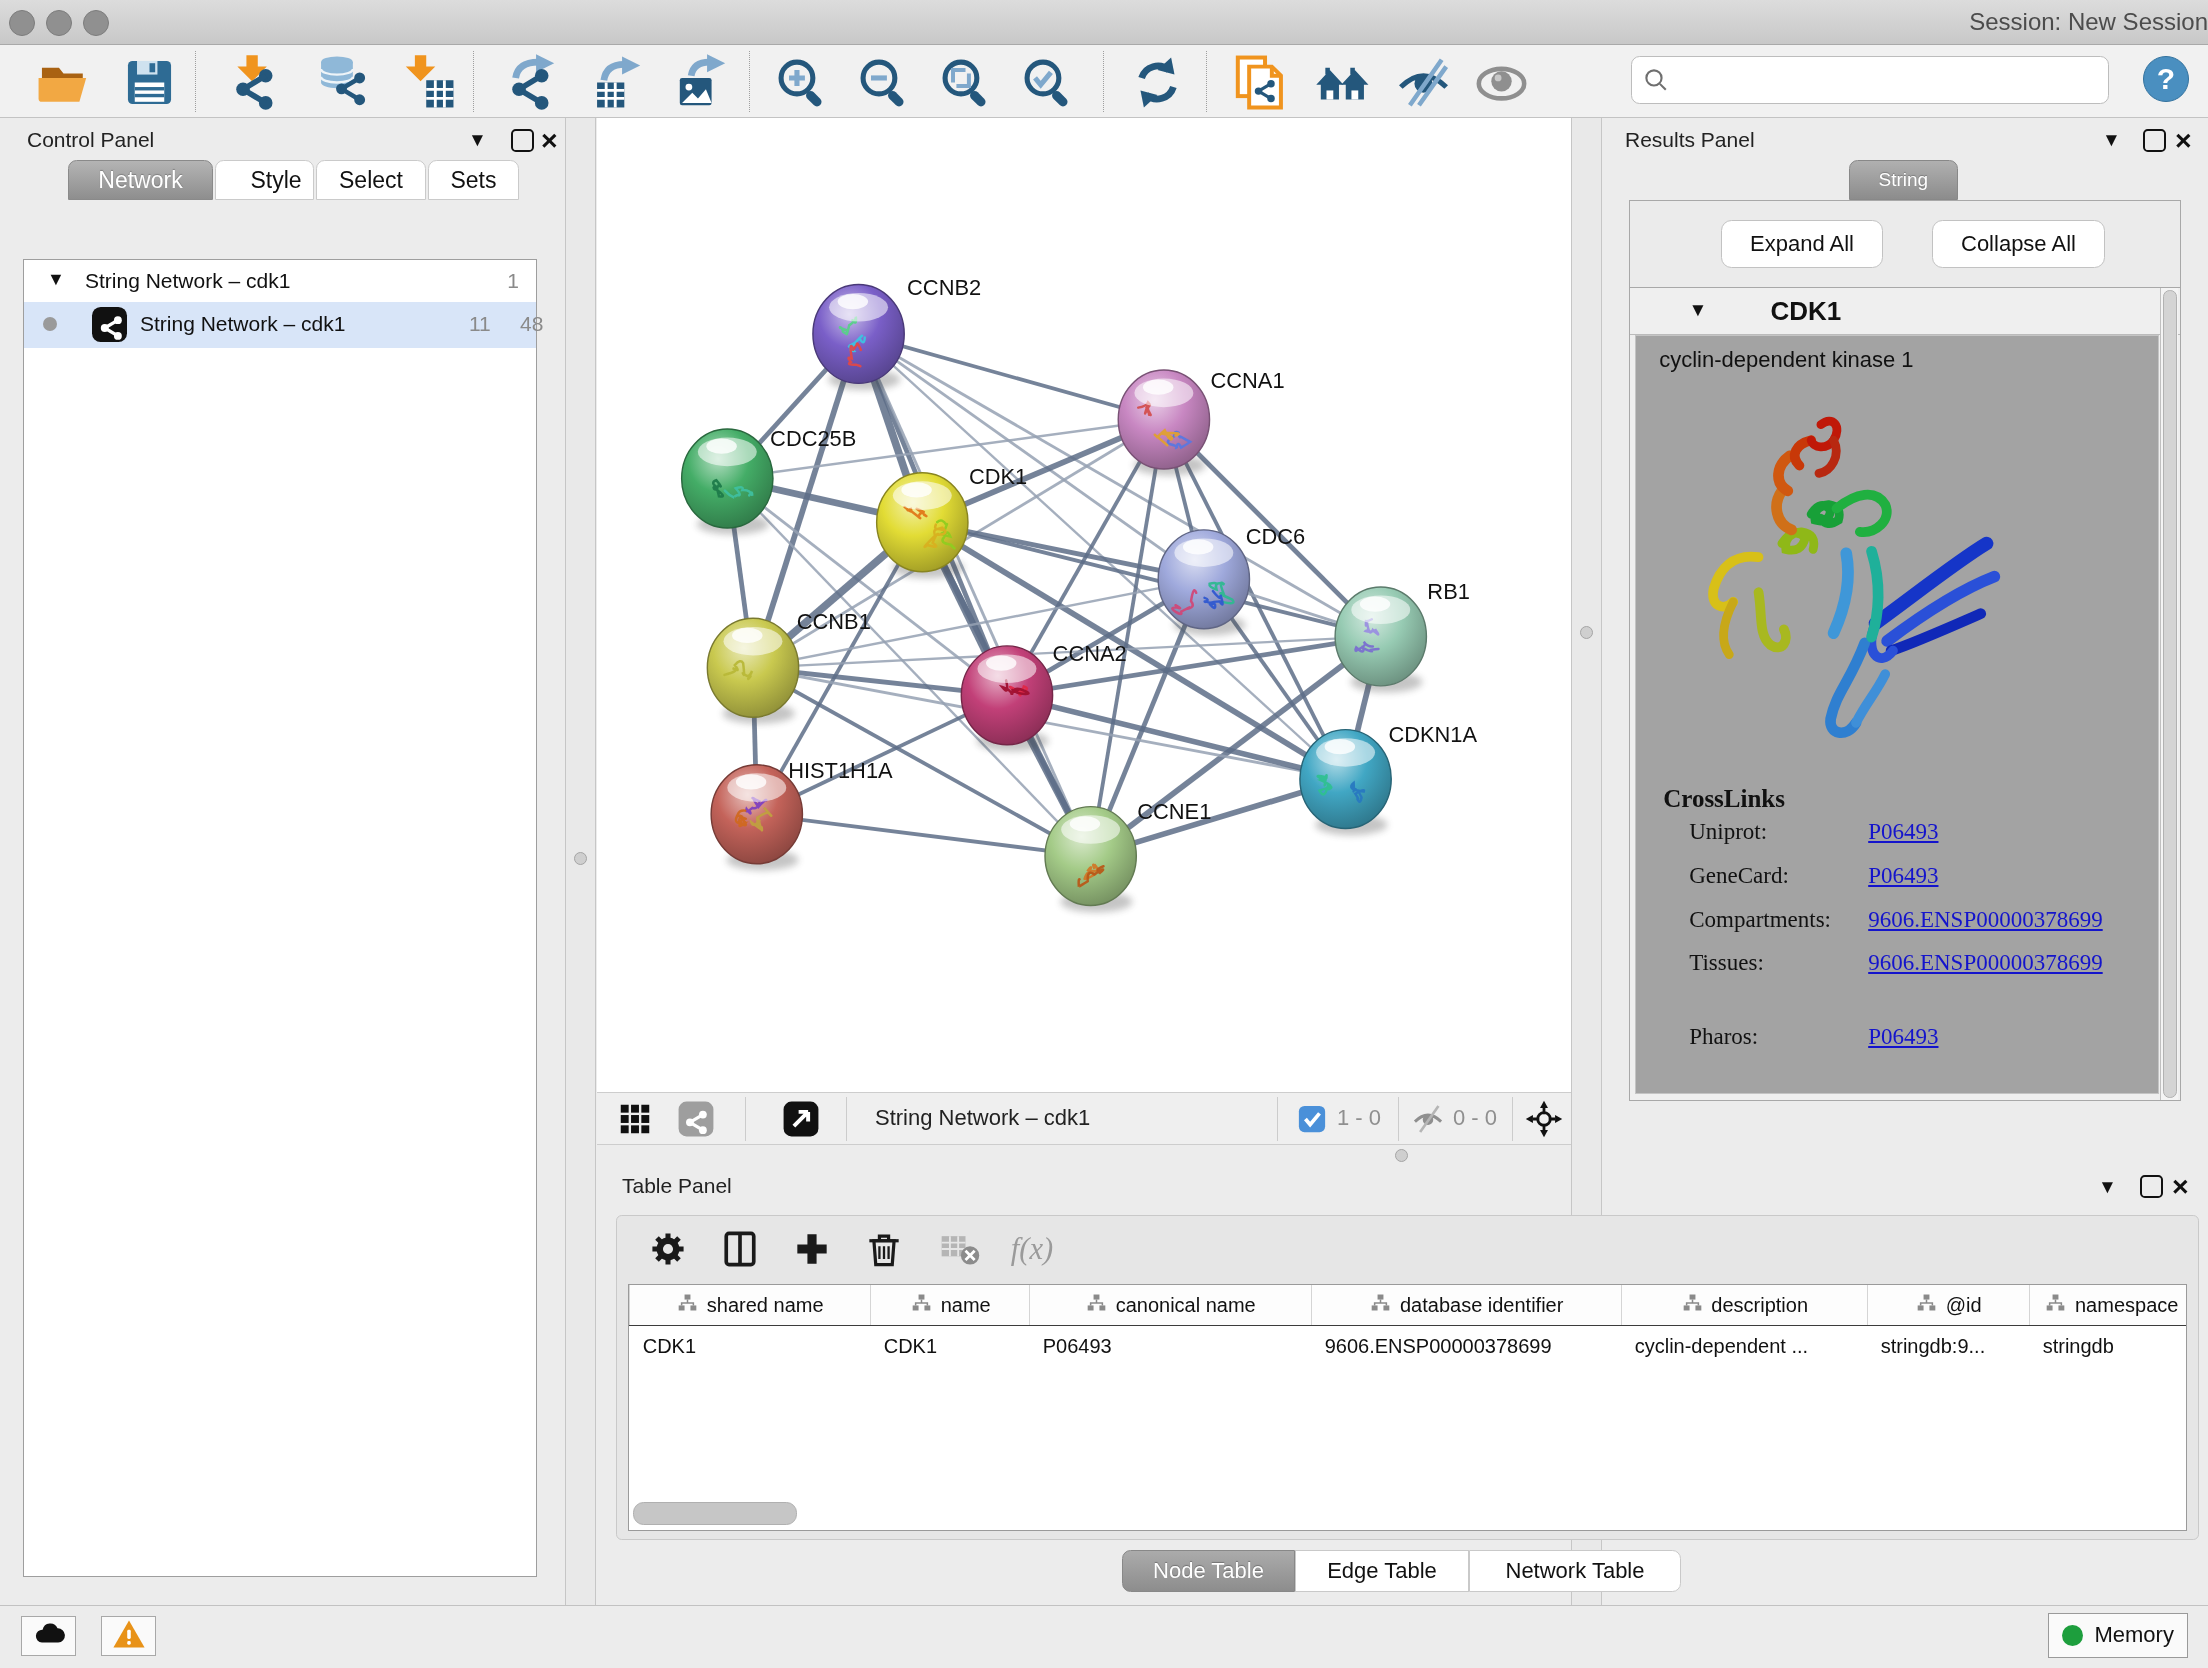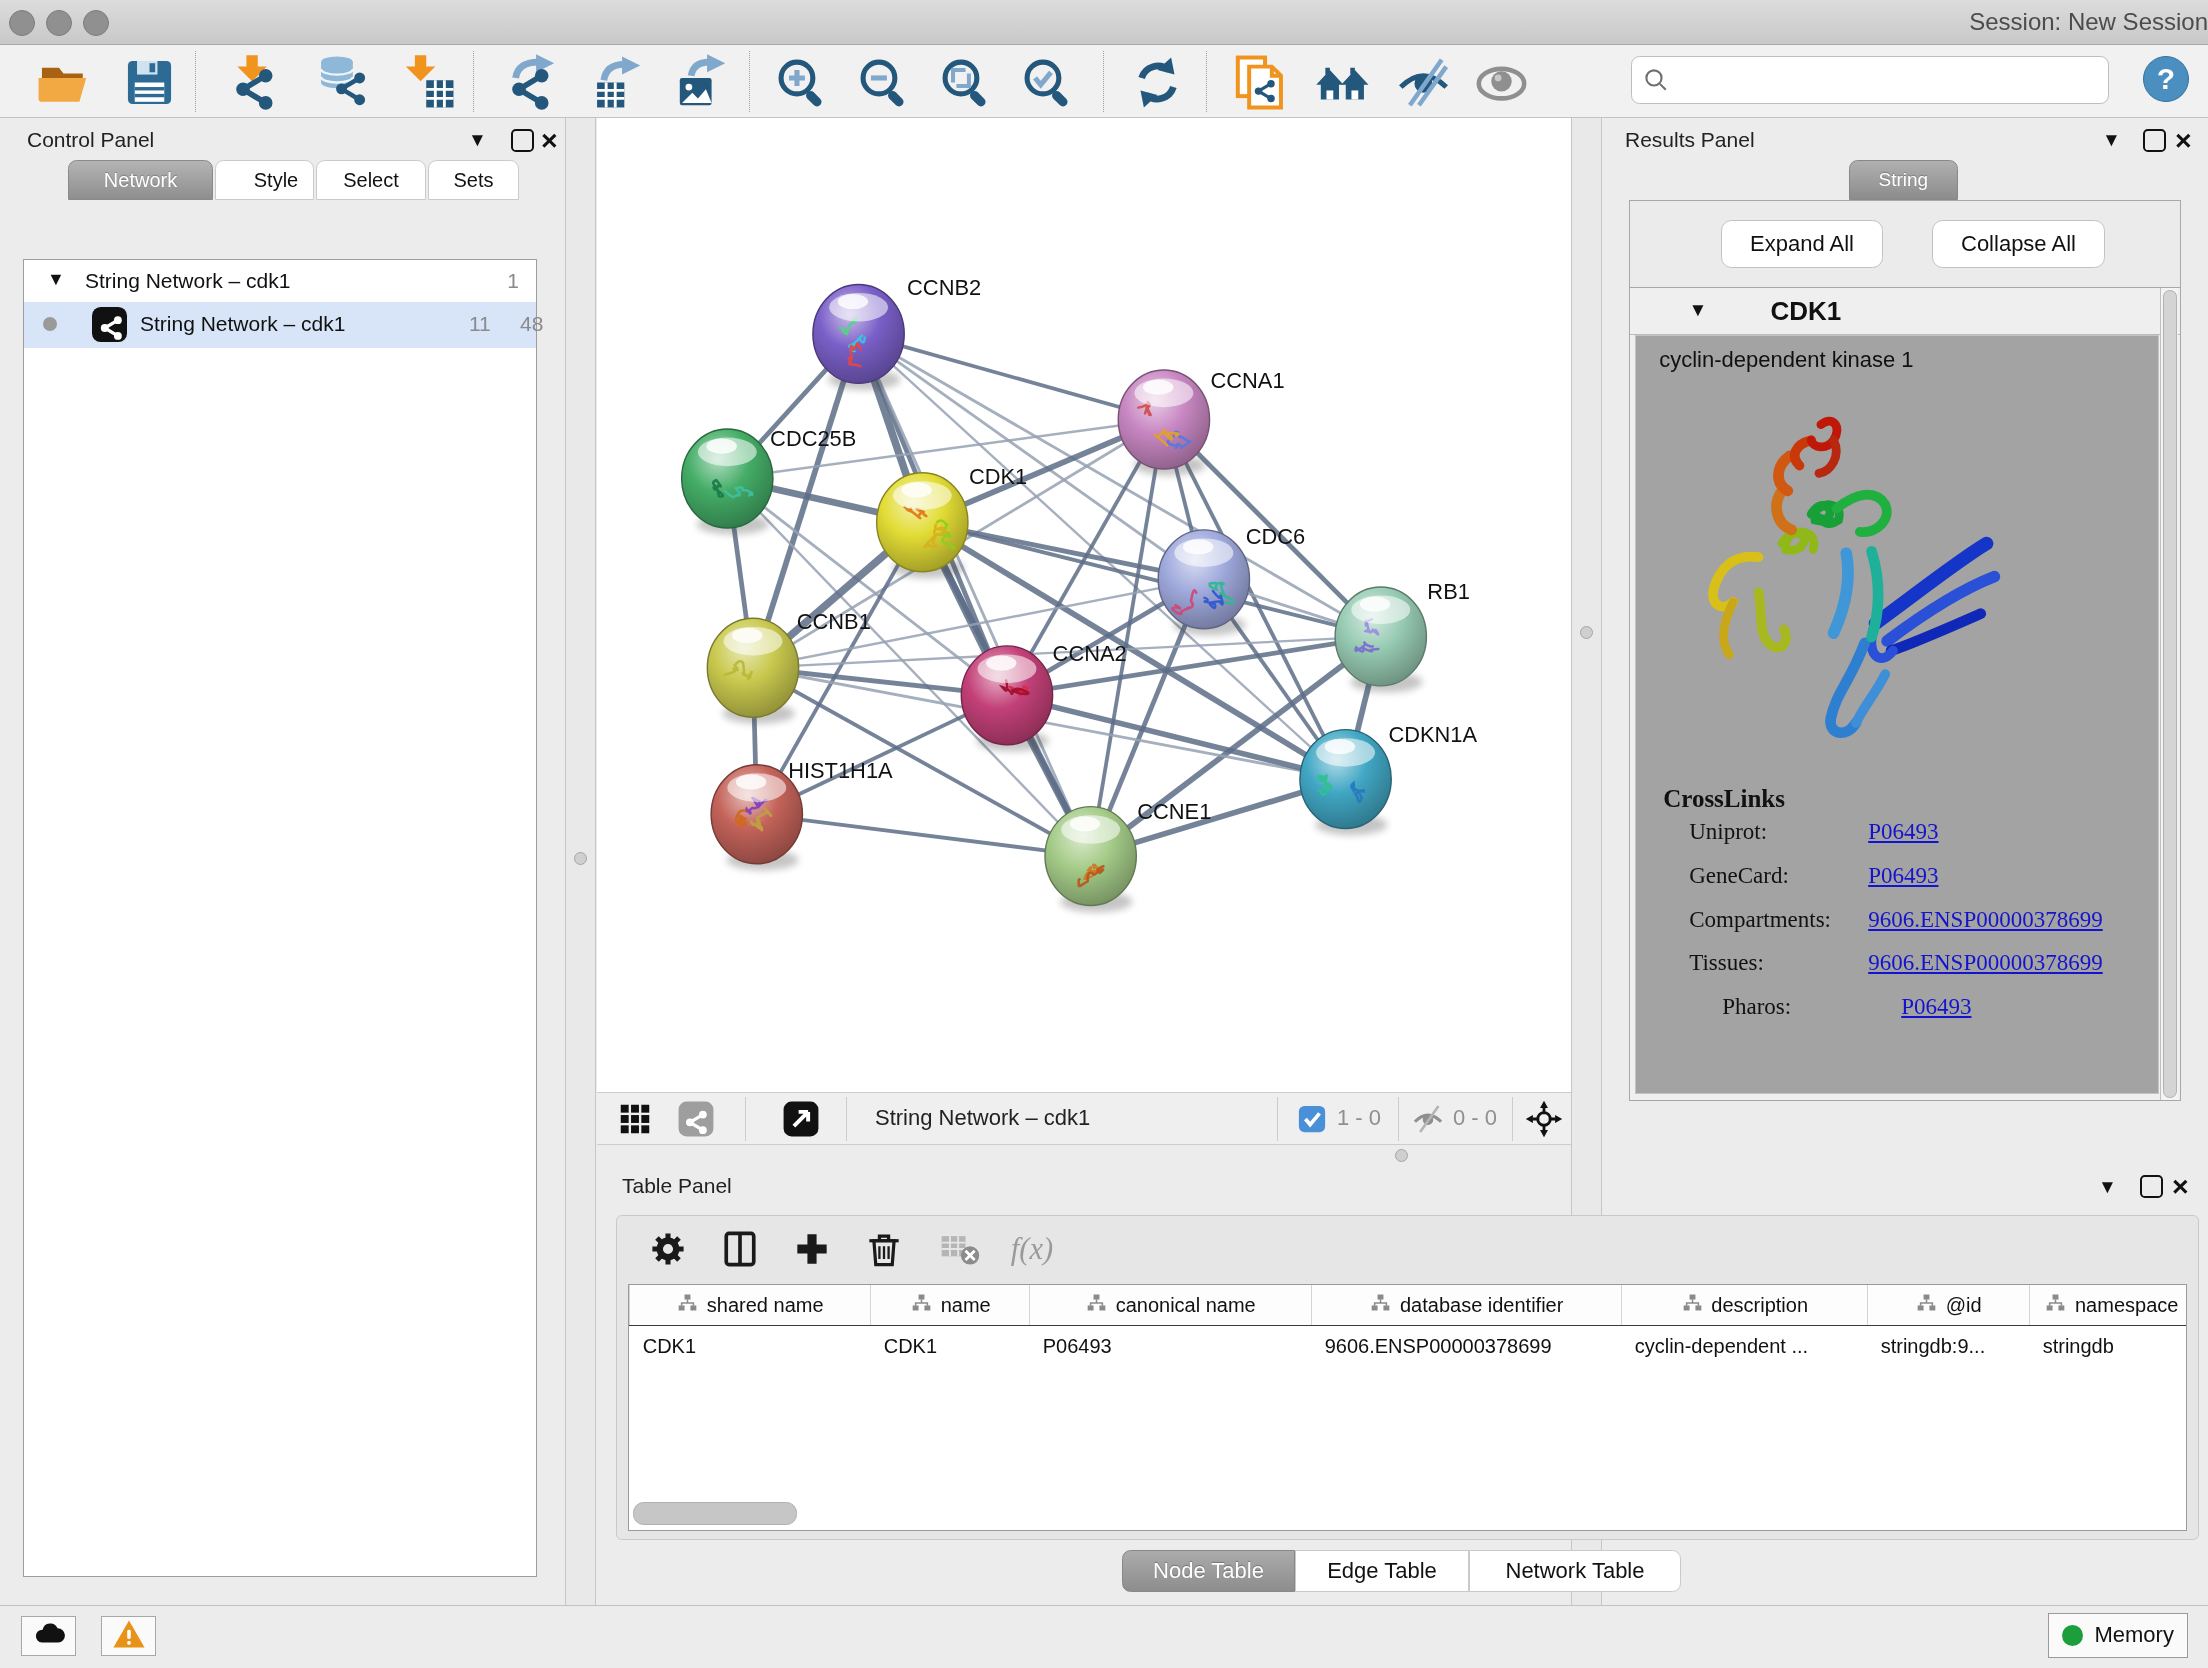--- a/index.html
+++ b/index.html
@@ -23,21 +23,21 @@
 
   
   .phead-title{font-size:21px;color:#222;}
   .phicon{position:absolute;font-size:19px;color:#111;}
   .maxbox{position:absolute;width:19px;height:19px;border:2.4px solid #111;border-radius:4.8px;}
   .xmark{position:absolute;font-size:28.5px;font-weight:bold;color:#111;line-height:19px;}
 
   
   .control-panel{position:absolute;left:0;top:118px;width:563px;height:1488px;}
   .cp-title{position:absolute;left:27px;top:9.5px;}
-  .tabs-row .tab{position:absolute;top:0;height:40px;border:1px solid #cacaca;border-radius:8.6px 8.6px 0 0;background:#fff;color:#111;font-size:20px;display:flex;align-items:center;justify-content:center;box-sizing:border-box;}
+  .tabs-row .tab{position:absolute;top:0;height:40px;border:1px solid #cacaca;border-radius:8.6px 8.6px 0 0;background:#fff;color:#111;font-size:23px;display:flex;align-items:center;justify-content:center;box-sizing:border-box;}
   .tab.selected{background:linear-gradient(#b4b4b4,#8e8e8e);color:#fff;border-color:#8a8a8a;text-shadow:0 -1px 1px rgba(0,0,0,.25);}
   .cp-status{position:absolute;left:0;top:99px;width:563px;height:38px;}
   .cp-status .stxt{position:absolute;left:95px;right:95px;text-align:center;top:5.7px;font-size:21px;color:#1a1a1a;}
   .cp-box{position:absolute;left:23px;top:141px;width:514px;height:1318px;background:#fff;border:1px solid #9e9e9e;box-sizing:border-box;}
   .tree-row{position:absolute;left:0;width:100%;height:40px;}
   .tree-row .caret{position:absolute;left:23px;top:7.6px;font-size:18px;color:#111;}
   .tree-row .tlabel{position:absolute;left:61px;top:6.7px;font-size:21px;color:#111;white-space:nowrap;}
   .tree-row .tnum{position:absolute;top:6.7px;font-size:21px;color:#8a8a8a;}
   .tree-child{top:42px;height:46px;background:#d8e5f8;}
   .tree-child .dot{position:absolute;left:19px;top:15px;width:14.3px;height:14.3px;border-radius:50%;background:#9a9a9a;}
@@ -611,21 +611,21 @@
               <a class="xl-link">P06493</a>
             </div>
             <div class="xl-row" style="top: 571px;">
               <span class="xl-label">Compartments:</span>
               <a class="xl-link">9606.ENSP00000378699</a>
             </div>
             <div class="xl-row" style="top: 614px;">
               <span class="xl-label">Tissues:</span>
               <a class="xl-link">9606.ENSP00000378699</a>
             </div>
-            <div class="xl-row" style="top: 658px; margin-left: 33px;">
+            <div class="xl-row" style="top: 688px;">
               <span class="xl-label">Pharos:</span>
               <a class="xl-link">P06493</a>
             </div>
           </div>
       </div>
       <div class="rp-scroll">
           <div class="rp-thumb"></div>
         </div>
     </div>
   </div>

